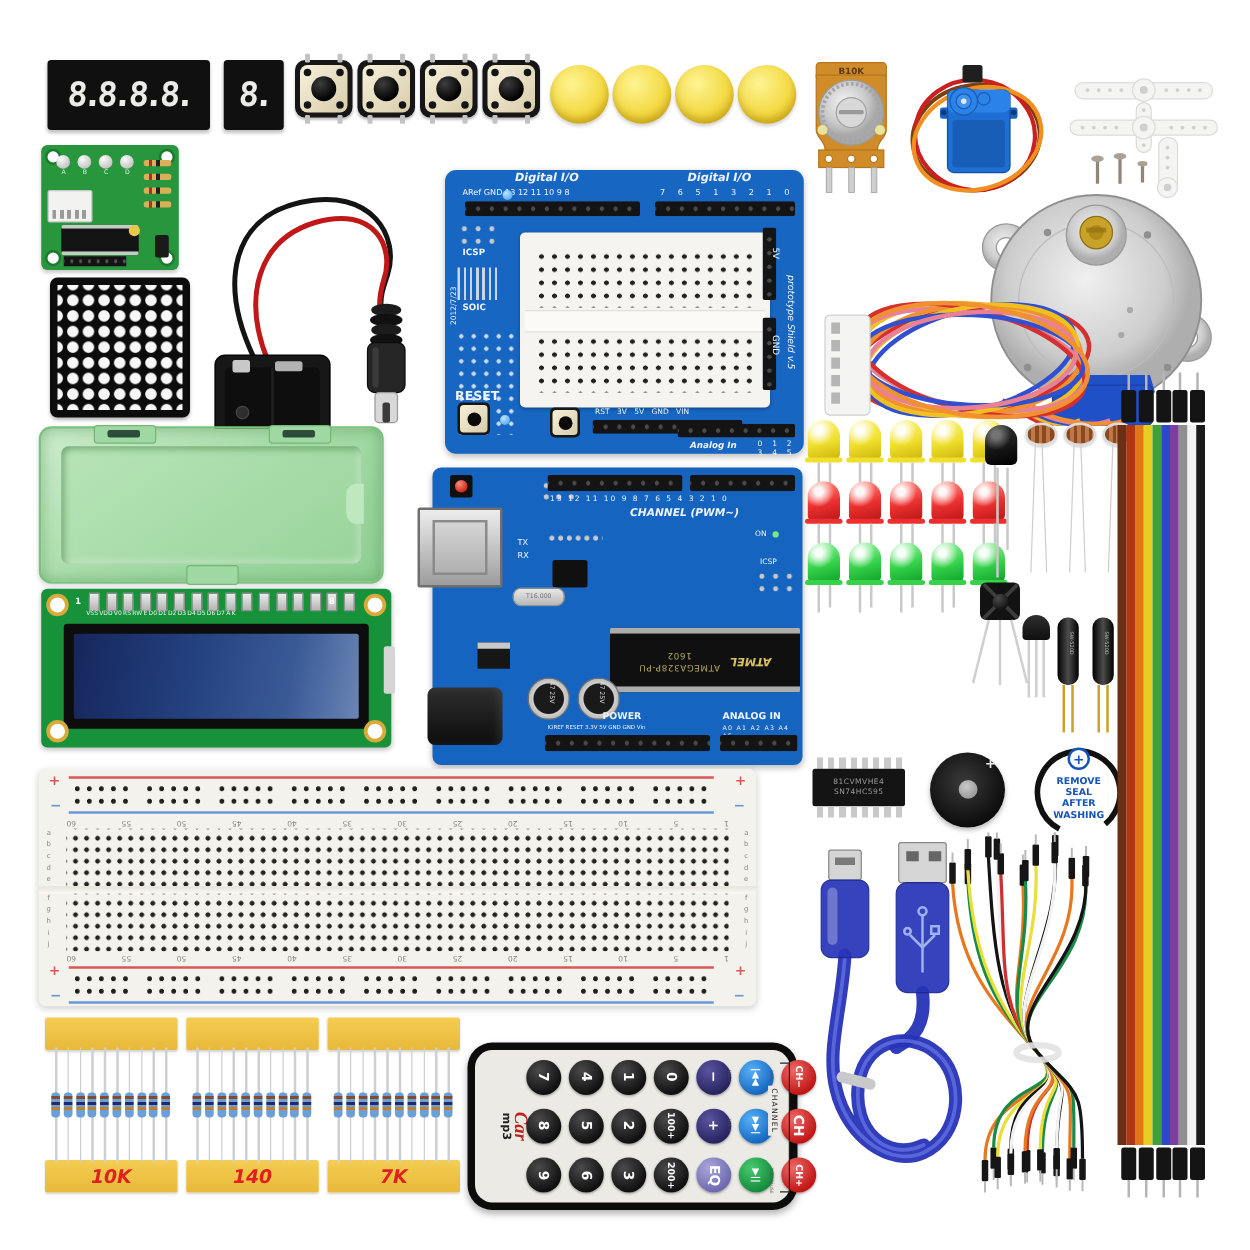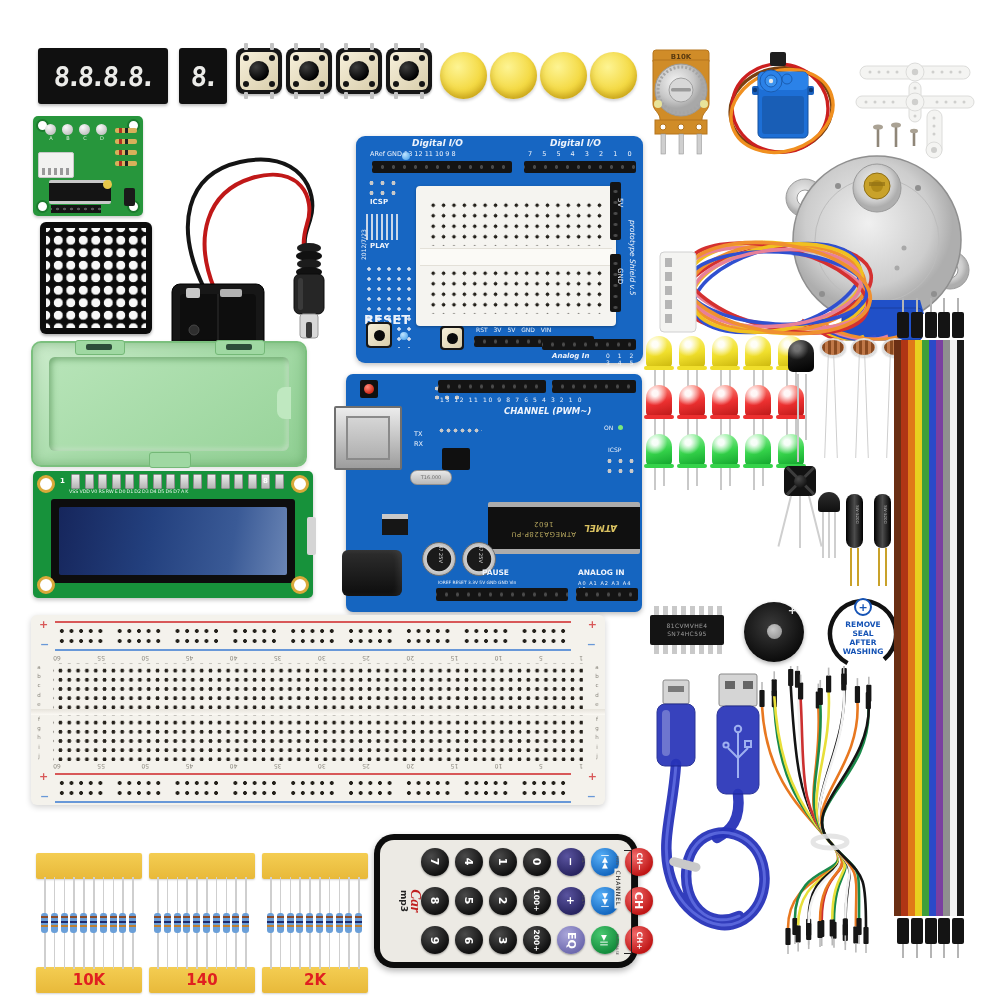--- a/index.html
+++ b/index.html
@@ -133,21 +133,21 @@
   .pstrip .rline{position:absolute;left:0;right:0;top:0;height:2px;background:#d85858;}
   .pstrip .bline{position:absolute;left:0;right:0;bottom:0;height:2px;background:#6898d8;}
   .pholes{position:absolute;left:2px;right:2px;top:5px;height:20px;background-image:repeating-linear-gradient(90deg,transparent 0 48.2px,#f4f2ec 48.2px 57.9px),radial-gradient(circle,#23201a 1.7px,transparent 2.2px);background-size:auto,9.65px 10px;}
   .mblock{position:absolute;left:22px;width:530px;height:46px;background-image:radial-gradient(circle,#26221c 1.7px,transparent 2.2px);background-size:8.83px 9.2px;background-position:3px 3px;}
   .bbslot{position:absolute;left:0;right:0;top:94px;height:6px;background:linear-gradient(#e6e3db,#fbf9f4);}
   .bbsign{position:absolute;font-size:11px;font-weight:bold;line-height:1;}
   .red{color:#d85858;}.blu{color:#6898d8;}
   .bbnums{position:absolute;left:22px;width:530px;display:flex;justify-content:space-between;font-size:6px;color:#8a877e;transform:rotate(180deg);}
   .bblets{position:absolute;font-size:5.5px;color:#8a877e;line-height:9.2px;text-align:center;width:8px;}
   
-  #resistor-groups{position:absolute;left:36px;top:853px;width:336px;height:122px;}
+  #resistor-groups{position:absolute;left:36px;top:814px;width:336px;height:122px;font-style:italic;}
   .rgroup{position:absolute;top:0;width:106px;height:140px;}
   .rtape{position:absolute;left:0;right:0;height:26px;background:linear-gradient(#f4cd52,#e8b93a);border-radius:2px;box-shadow:0 1px 2px rgba(0,0,0,.18);}
   .rtape.top{top:0;}.rtape.bot{bottom:0;text-align:center;}
   .rlabel{font-size:15px;font-weight:bold;line-height:26px;}
   .rlead{position:absolute;top:24px;bottom:24px;width:1.5px;background:#cfcfcf;}
   .rbody{position:absolute;top:50%;margin-top:-10px;left:-3px;width:7px;height:20px;border-radius:3px;background:linear-gradient(180deg,#6a9fd8 0 3px,#8a4a2a 3px 5px,#6a9fd8 5px 8px,#222a6a 8px 10px,#6a9fd8 10px 12px,#c08030 12px 14px,#6a9fd8 14px 20px);}
   
   #remote{position:absolute;left:374px;top:834px;width:264px;height:134px;background:#0c0c0c;border-radius:20px;box-shadow:0 3px 6px rgba(0,0,0,.3);}
   #remote .face{position:absolute;inset:6px;background:#eceae4;border-radius:14px;}
   #remote .logo{position:absolute;left:2px;top:40px;width:40px;height:54px;transform:rotate(90deg);text-align:center;}
@@ -397,41 +397,41 @@
       <circle cx="94" cy="284" r="5" fill="#2e2e2e" stroke="#464646"></circle>
       <circle cx="70" cy="300" r="9" fill="#141414" stroke="#2a2a2a"></circle>
       <rect x="34" y="326" width="72" height="5" fill="#3a3a3a"></rect>
     </g>
   </svg>
 
   <div id="shield">
     <span class="wtxt" style="left:56px;top:2px;font-size:9px;font-style:italic;font-weight:bold;">Digital I/O</span>
     <span class="wtxt" style="left:194px;top:2px;font-size:9px;font-style:italic;font-weight:bold;">Digital I/O</span>
     <span class="wtxt" style="left:14px;top:14px;font-size:6.5px;">ARef GND 13 12 11 10 9 8</span>
-    <span class="wtxt" style="left:172px;top:14px;font-size:6.5px;letter-spacing:4px;">7 5 5 4 3 2 1 0</span>
+    <span class="wtxt" style="left:172px;top:14px;font-size:6.5px;letter-spacing:4px;">7 6 5 1 3 2 1 0</span>
     <div class="hdrbar" style="left:16px;top:25px;width:140px;height:12px;"></div>
     <div class="hdrbar" style="left:168px;top:25px;width:112px;height:12px;"></div>
     <div class="icspdots" style="left:10px;top:42px;"></div>
     <span class="wtxt" style="left:14px;top:62px;font-size:7px;font-weight:bold;">ICSP</span>
     <div class="soicpads"></div>
-    <span class="wtxt" style="left:14px;top:106px;font-size:7px;font-weight:bold;">PLAY</span>
+    <span class="wtxt" style="left:14px;top:106px;font-size:7px;font-weight:bold;">SOIC</span>
     <span class="wtxt vrotn" style="left:4px;top:124px;font-size:6px;">2012/7/23</span>
     <div class="protoholes"></div>
     <div class="sled" style="left:46px;top:16px;"></div>
     <div class="minibb">
       <div class="mbholes" style="top:14px;height:46px;"></div>
       <div class="mbslot"></div>
       <div class="mbholes" style="top:82px;height:46px;"></div>
     </div>
     <div class="hdrbarv" style="left:254px;top:46px;width:11px;height:58px;"></div>
     <span class="wtxt vrot" style="left:268px;top:62px;font-size:7px;">5V</span>
     <div class="hdrbarv" style="left:254px;top:118px;width:11px;height:58px;"></div>
     <span class="wtxt vrot" style="left:268px;top:132px;font-size:7px;">GND</span>
     <span class="wtxt vrot" style="left:281px;top:84px;font-size:7.5px;font-style:italic;">prototype Shield v.5</span>
-    <span class="wtxt" style="left:8px;top:176px;font-size:13px;font-weight:bold;">RESET</span>
+    <span class="wtxt" style="left:8px;top:176px;font-size:10px;font-weight:bold;">RESET</span>
     <div class="tactS" style="left:10px;top:186px;">
         <div class="tplateS"></div>
         <div class="tplungerS"></div>
       </div>
     <div class="sled" style="left:44px;top:196px;"></div>
     <div class="tactS" style="left:84px;top:190px;width:24px;height:24px;">
         <div class="tplateS"></div>
         <div class="tplungerS"></div>
       </div>
     <span class="wtxt" style="left:120px;top:190px;font-size:6px;word-spacing:4px;">RST 3V 5V GND VIN</span>
@@ -570,21 +570,21 @@
       </div>
     </div>
     <div class="vreg"></div>
     <div class="ecap" style="left:76px;top:168px;">
         <span>47 25V</span>
       </div>
     <div class="ecap" style="left:116px;top:168px;">
         <span>47 25V</span>
       </div>
     <div class="barrel"></div>
-    <span class="wtxt" style="left:136px;top:194px;font-size:7.5px;font-weight:bold;">PAUSE</span>
+    <span class="wtxt" style="left:136px;top:194px;font-size:7.5px;font-weight:bold;">POWER</span>
     <span class="wtxt" style="left:232px;top:194px;font-size:7.5px;font-weight:bold;">ANALOG IN</span>
     <span class="wtxt" style="left:92px;top:206px;font-size:4.4px;">IOREF RESET 3.3V 5V GND GND Vin</span>
     <span class="wtxt" style="left:232px;top:206px;font-size:5px;letter-spacing:1px;">A0 A1 A2 A3 A4 A5</span>
     <div class="hdrbar" style="left:90px;top:214px;width:132px;height:13px;"></div>
     <div class="hdrbar" style="left:230px;top:214px;width:62px;height:13px;"></div>
   </div>
 
   <div id="led-rows">
       <div class="ledrow" style="top: 0px;">
         <div class="ledit" style="left: 0px;">
@@ -905,21 +905,21 @@
         </div>
         <div class="rlead" style="left: 86.4px;">
           <div class="rbody"></div>
         </div>
         <div class="rlead" style="left: 96.2px;">
           <div class="rbody"></div>
         </div>
       </div>
       <div class="rgroup" style="left: 226px;">
         <div class="rtape top"></div>
-        <div class="rtape bot"><span class="rlabel" style="color: rgb(224, 32, 32);">2K</span></div>
+        <div class="rtape bot"><span class="rlabel" style="color: rgb(224, 32, 32);">7K</span></div>
         <div class="rlead" style="left: 8px;">
           <div class="rbody"></div>
         </div>
         <div class="rlead" style="left: 17.8px;">
           <div class="rbody"></div>
         </div>
         <div class="rlead" style="left: 27.6px;">
           <div class="rbody"></div>
         </div>
         <div class="rlead" style="left: 37.4px;">

